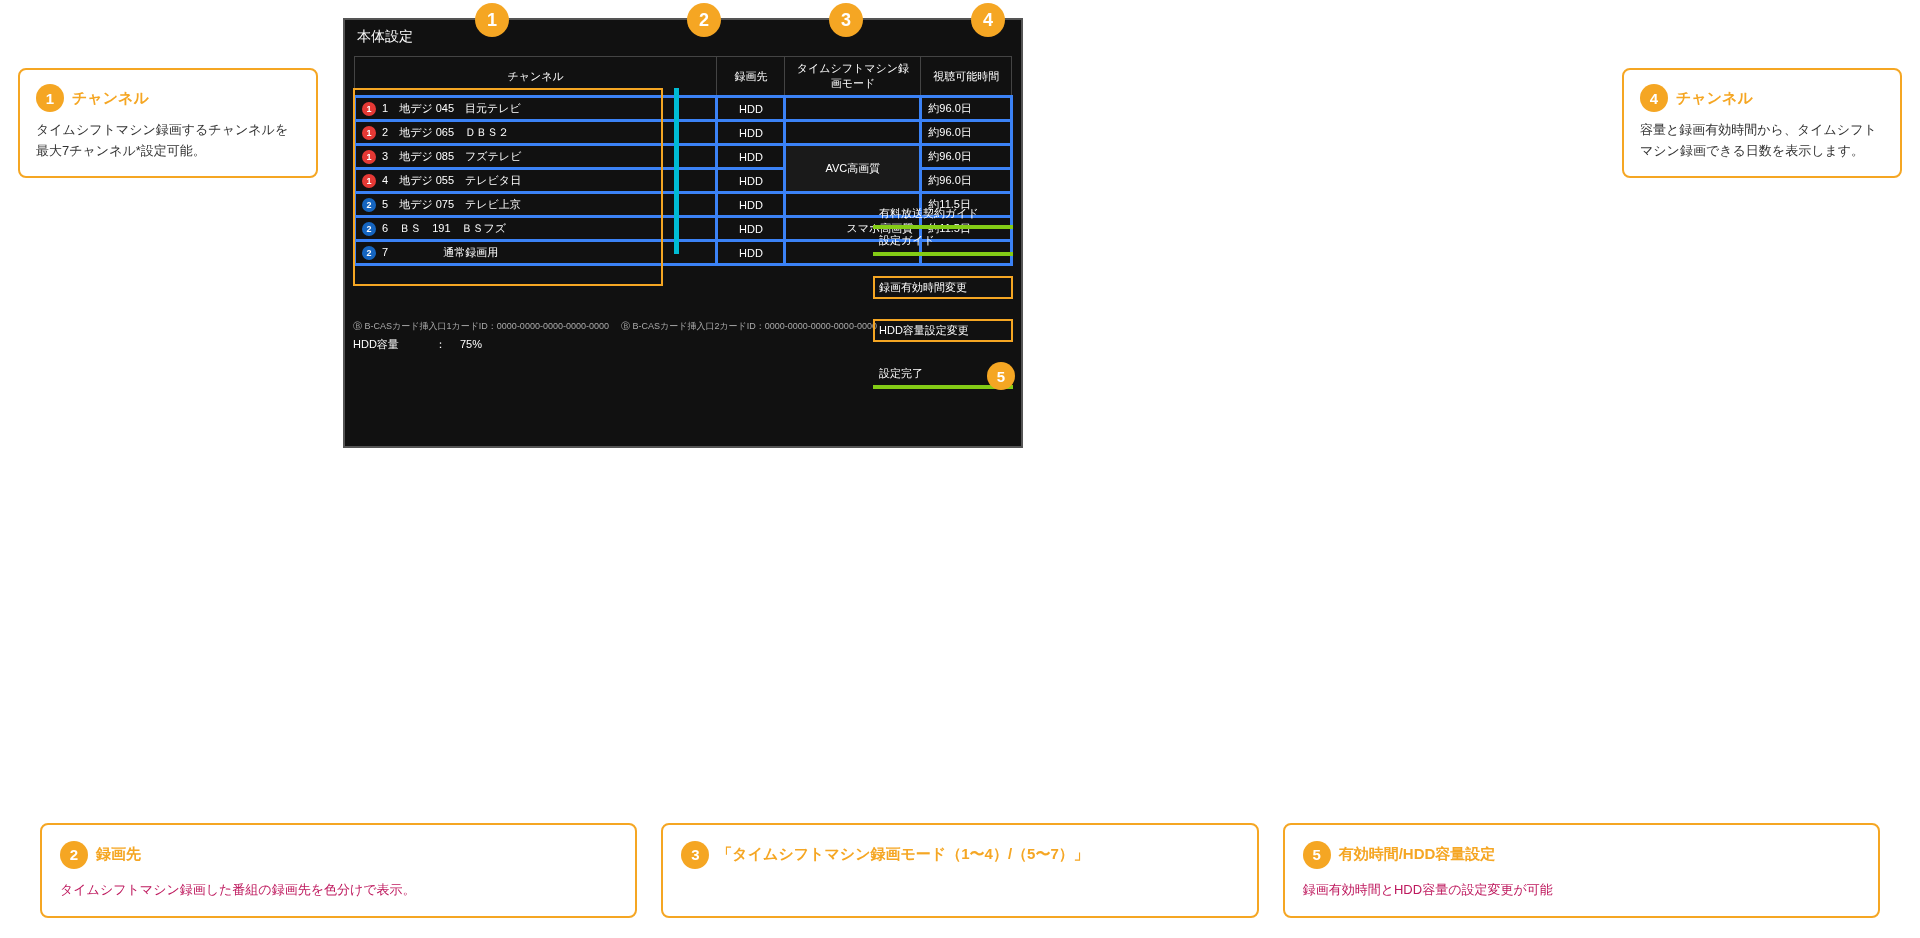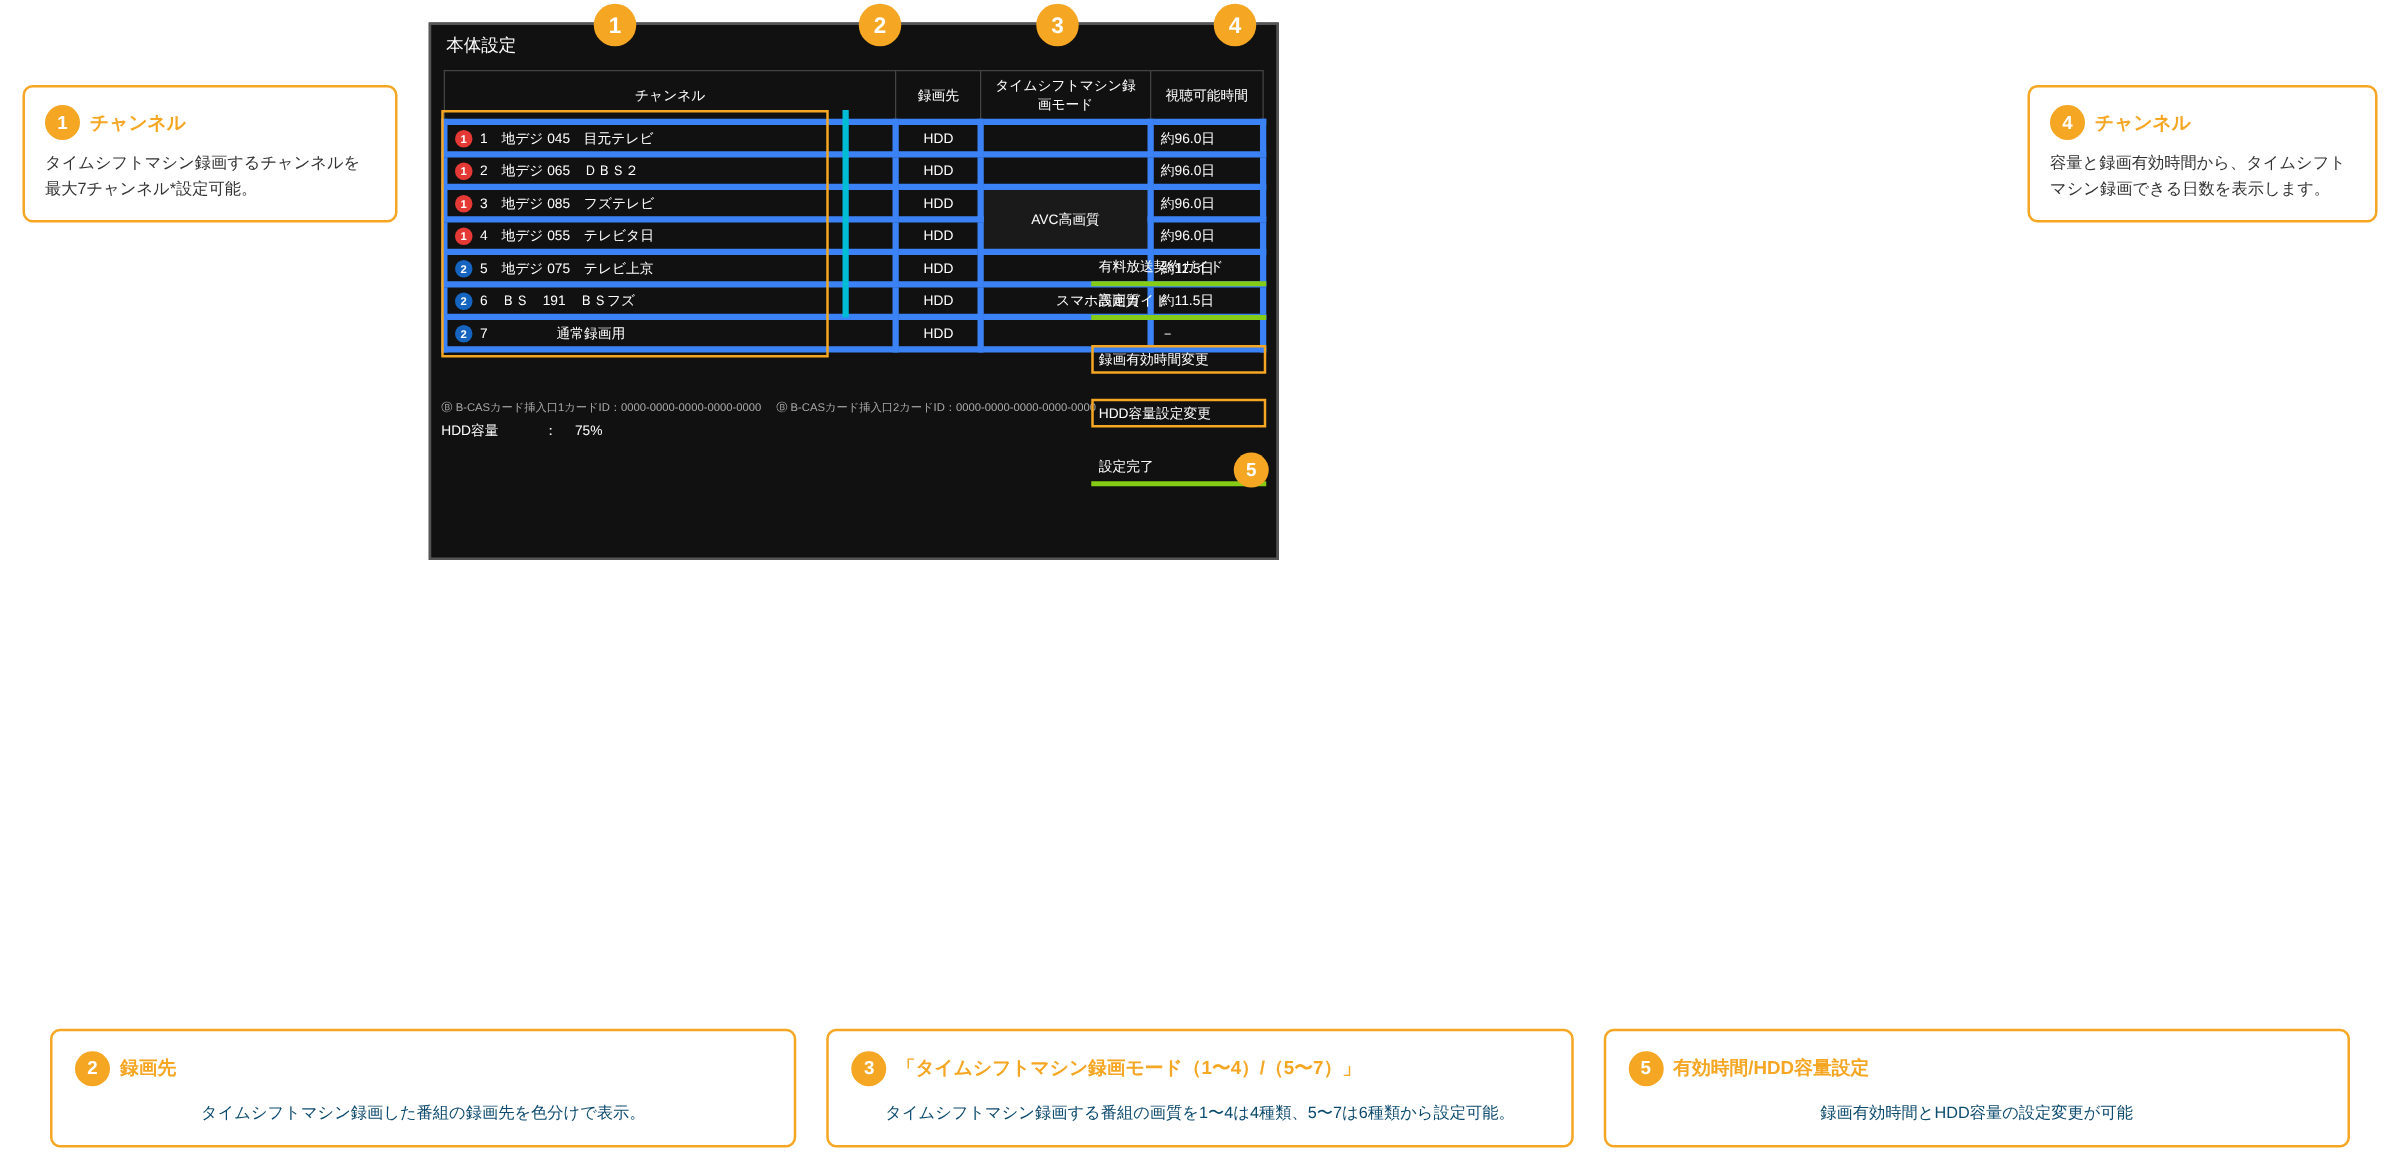--- a/index.html
+++ b/index.html
@@ -77,21 +77,21 @@
       color: #fff;
       font-weight: normal;
       padding: 4px 6px;
       border: 1px solid #444;
       text-align: center;
     }
 
     .tv-table td {
       color: #fff;
       padding: 3px 6px;
-      border: 5px solid #3b82f6;
+      border: 3px solid #3b82f6;
       font-size: 11px;
     }
 
     .col-ch { width: 320px; }
     .col-rec { width: 60px; text-align: center; }
     .col-tsm { width: 120px; text-align: center; }
     .col-time { width: 80px; text-align: right; }
 
     .channel-box-outline {
       position: absolute;
@@ -283,23 +283,22 @@
       font-weight: bold;
       color: #f5a623;
       margin-bottom: 10px;
       display: flex;
       align-items: center;
       gap: 8px;
     }
 
     .bottom-text {
       font-size: 13px;
-      color: #0c4a6e;
+      color: #be185d;
       line-height: 1.65;
-      text-align: center;
     }
 
     
     .connector-svg {
       position: absolute;
       top: 0;
       left: 0;
       width: 1920px;
       height: 938px;
       pointer-events: none;
@@ -473,21 +472,20 @@
         <span>録画先</span>
       </div>
       <div class="bottom-text">タイムシフトマシン録画した番組の録画先を色分けで表示。</div>
     </div>
 
     <div class="bottom-box">
       <div class="bottom-title">
         <span class="callout-badge">3</span>
         <span>「タイムシフトマシン録画モード（1〜4）/（5〜7）」</span>
       </div>
-      <div class="bottom-text">タイムシフトマシン録画する番組の画質を1〜4は4種類、5〜7は6種類から設定可能。</div>
     </div>
 
     <div class="bottom-box">
       <div class="bottom-title">
         <span class="callout-badge">5</span>
         <span>有効時間/HDD容量設定</span>
       </div>
       <div class="bottom-text">録画有効時間とHDD容量の設定変更が可能</div>
     </div>
   </div>

